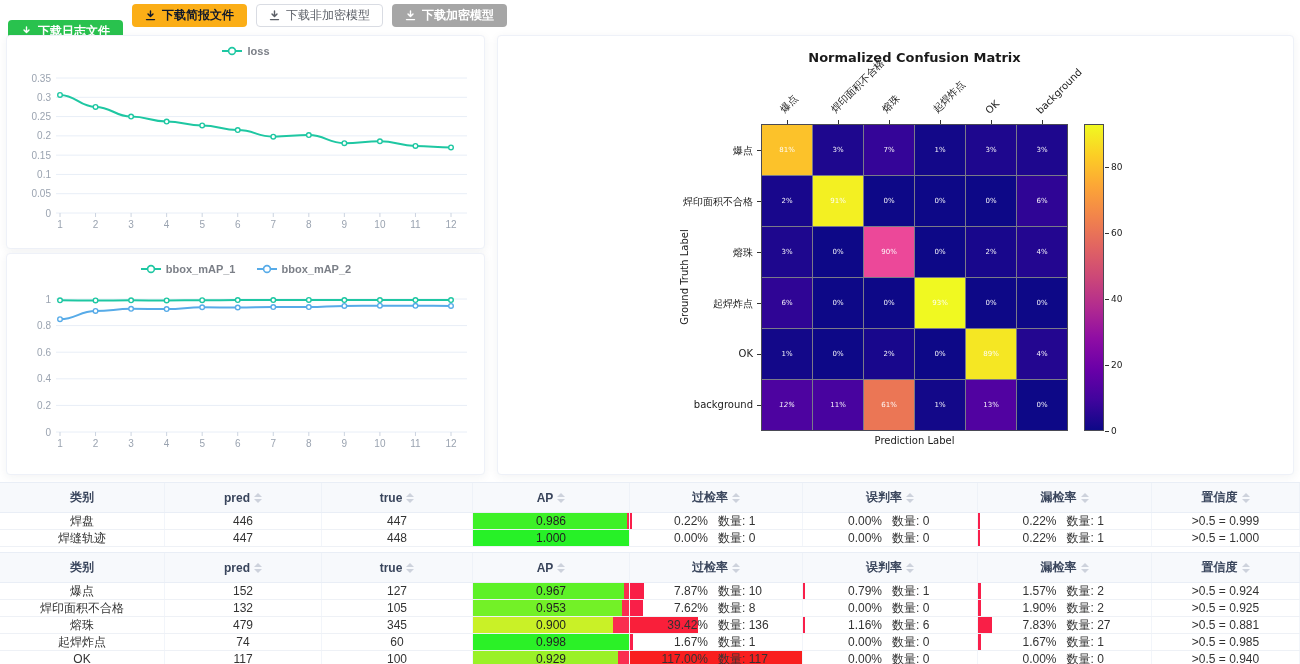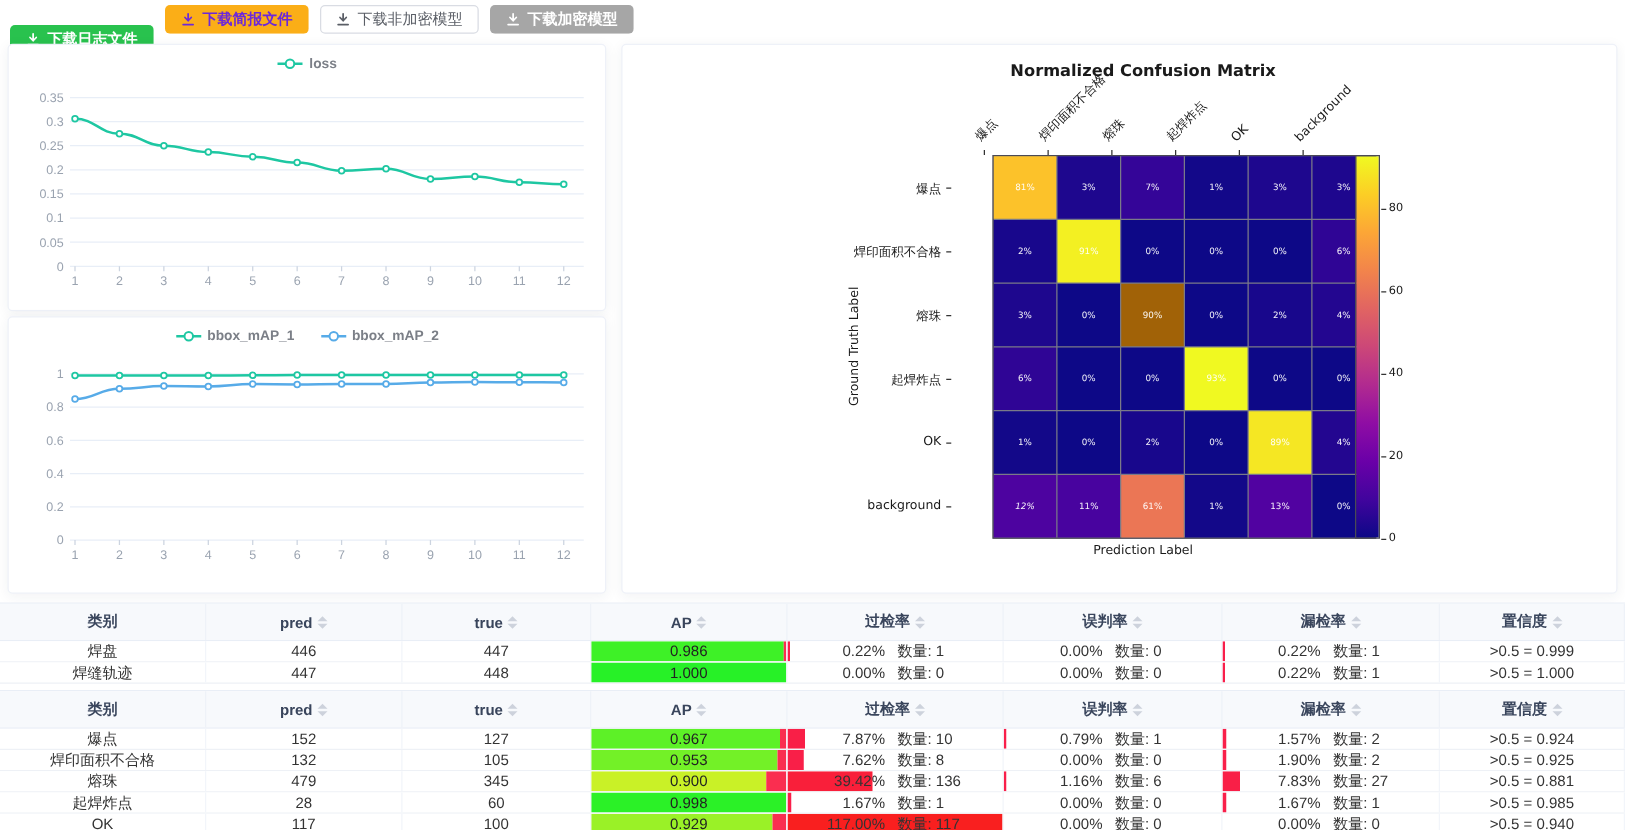--- a/index.html
+++ b/index.html
@@ -7,21 +7,21 @@
     font-family:"Liberation Sans", sans-serif; }
   .page { position:relative; width:1300px; height:664px; }
 
   
   .toolbar { position:absolute; left:8px; top:4px; display:flex; gap:9px; }
   .btn { display:inline-flex; align-items:center; gap:6px; height:23px; padding:0 12px;
     border-radius:4px; font-size:12px; font-weight:bold; border:1px solid transparent;
     cursor:pointer; white-space:nowrap; }
   .btn svg { flex:0 0 auto; }
   .btn-success { background:#29c24e; color:#fff;margin-top:16px; }
-  .btn-warning { background:#fbae17; color:#6d28d9;text-align:right; }
+  .btn-warning { background:#fbae17; color:#0f172a;text-align:right; }
   .btn-plain   { background:#fff; color:#5a5e66; border-color:#d9dce3; font-weight:normal; }
   .btn-gray    { background:#a6a6a6; color:#fff; }
 
   
   .card { position:absolute; background:#fff; border:1px solid #eef1f8; border-radius:4px;
     box-shadow:0 2px 10px rgba(31,45,61,.06); }
   #card-loss   { left:6px;   top:35px;  width:479px; height:214px; }
   #card-map    { left:6px;   top:253px; width:479px; height:222px; }
   #card-matrix { left:497px; top:35px;  width:797px; height:440px; }
 
@@ -30,21 +30,21 @@
   .legend-item { display:inline-flex; align-items:center; gap:4px; font-size:11px;
     font-weight:bold; color:#7b7f87; cursor:pointer; }
   .chart-svg { position:absolute; left:0; top:0; }
 
   
   #card-matrix { font-family:"DejaVu Sans", sans-serif; }
   .cm-title { position:absolute; left:263px; top:14px; width:307px; text-align:center;
     font-size:13px; font-weight:bold; color:#1a1a1a; }
   #cm-grid { position:absolute; left:263px; top:88px; width:307px; height:307px;
     display:grid; grid-template-columns:repeat(6,1fr); grid-template-rows:repeat(6,1fr);
-    gap:1px; background:#7a7a88; border:1px solid #4a4a55;margin-left:33px; }
+    gap:1px; background:#7a7a88; border:1px solid #4a4a55; }
   .cm-cell { position:relative; display:flex; align-items:center; justify-content:center; }
   .cm-cell span { font-size:7px; color:rgba(255,255,255,.95); }
   .cm-ylab { position:absolute; width:150px; text-align:right; font-size:10px; color:#1a1a1a; }
   .cm-xlab-anchor { position:absolute; width:0; height:0; }
   .cm-xlab-anchor span { position:absolute; left:0; bottom:0; transform-origin:left bottom;
     transform:rotate(-45deg); white-space:nowrap; font-size:10px; color:#1a1a1a; }
   .cm-xaxis-label { position:absolute; left:263px; top:399px; width:307px; text-align:center;
     font-size:10px; color:#1a1a1a; }
   .cm-yaxis-label { position:absolute; left:186px; top:241px; transform:translate(-50%,-50%) rotate(-90deg);
     font-size:10px; color:#1a1a1a; white-space:nowrap; }
@@ -329,21 +329,21 @@
         </div>
         <div class="cm-cell" data-interactable="false" style="background: rgb(47, 5, 149);">
           <span>6%</span>
         </div>
         <div class="cm-cell" data-interactable="false" style="background: rgb(30, 7, 142);">
           <span>3%</span>
         </div>
         <div class="cm-cell" data-interactable="false" style="background: rgb(13, 8, 135);">
           <span>0%</span>
         </div>
-        <div class="cm-cell" data-interactable="false" style="background: #a16207;">
+        <div class="cm-cell" data-interactable="false" style="background: #ec4899;">
           <span>90%</span>
         </div>
         <div class="cm-cell" data-interactable="false" style="background: rgb(13, 8, 135);">
           <span>0%</span>
         </div>
         <div class="cm-cell" data-interactable="false" style="background: rgb(24, 7, 140);">
           <span>2%</span>
         </div>
         <div class="cm-cell" data-interactable="false" style="background: rgb(35, 6, 144);">
           <span>4%</span>
@@ -696,21 +696,21 @@
             <div class="rate-bar" data-interactable="false" style="width: max(7.83%, 2px); background: rgb(249, 31, 71);"></div>
             <div class="rate-text">
               <span class="rate-pct" data-interactable="false">7.83%</span>
               <span class="rate-cnt" data-interactable="false">数量: 27</span>
             </div>
           </div>
           <div class="td" data-interactable="false">&gt;0.5 = 0.881</div>
         </div>
         <div class="trow" data-interactable="false">
           <div class="td" data-interactable="false">起焊炸点</div>
-          <div class="td" data-interactable="false">28</div>
+          <div class="td" data-interactable="false">74</div>
           <div class="td" data-interactable="false">60</div>
           <div class="td td-ap" data-interactable="false">
             <div class="ap-green" data-interactable="false" style="width: 99.8%; background: rgb(43, 241, 39);"></div>
             <div class="ap-red" data-interactable="false" style="left: 99.8%; right: 0px; background: rgb(250, 46, 80);"></div>
             <span class="ap-text" data-interactable="false">0.998</span>
           </div>
           <div class="td" data-interactable="false">
             <div class="rate-bar" data-interactable="false" style="width: max(1.67%, 2px); background: rgb(249, 31, 74);"></div>
             <div class="rate-text">
               <span class="rate-pct" data-interactable="false">1.67%</span>

